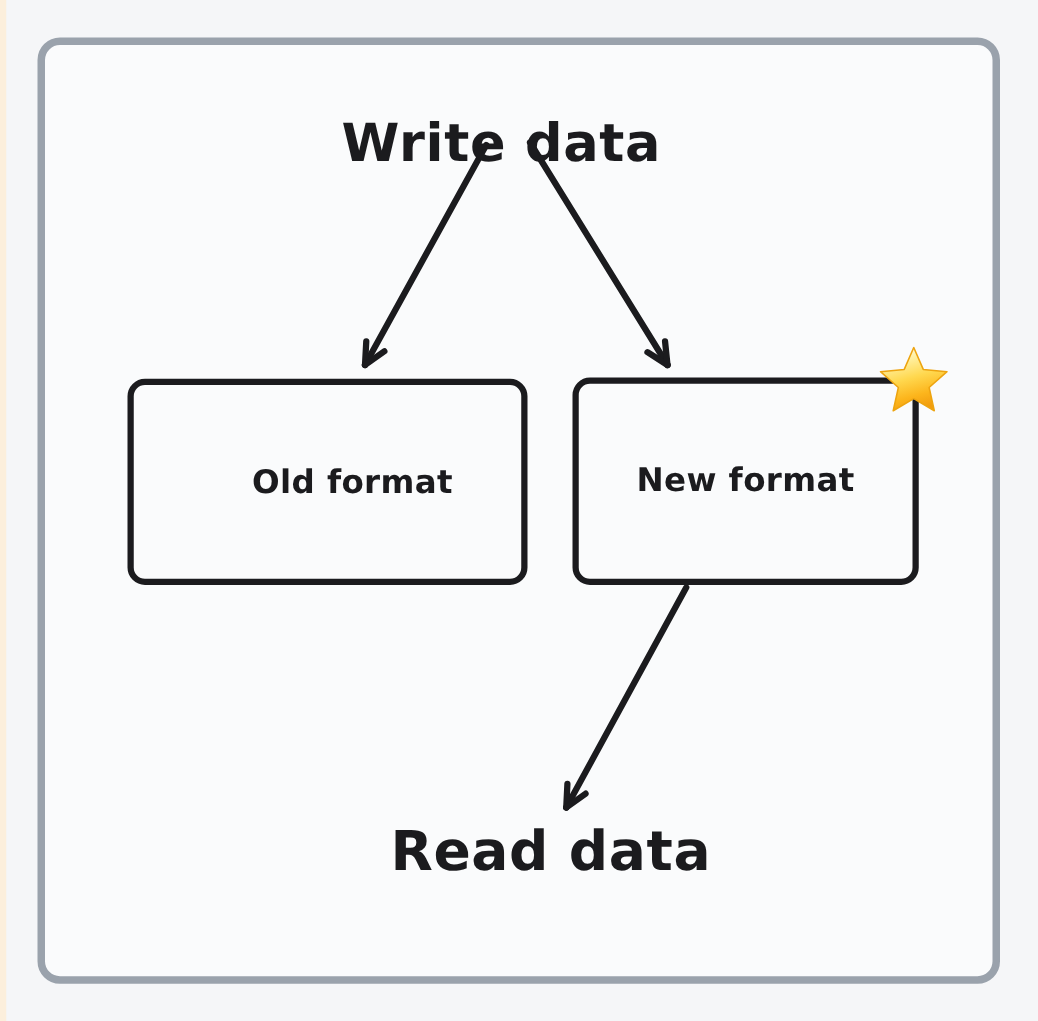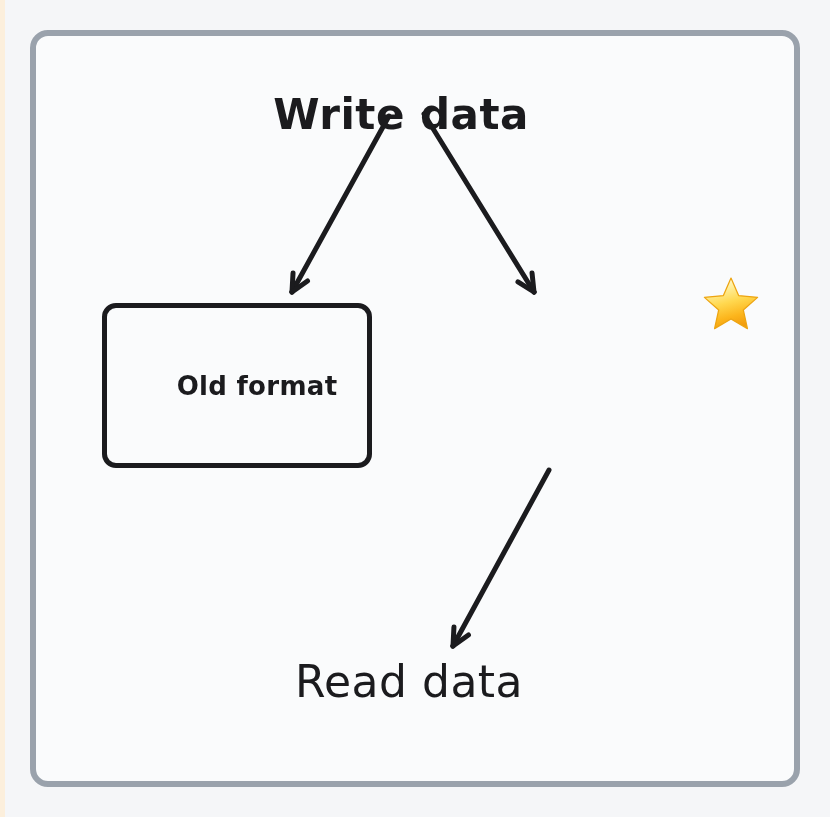--- a/index.html
+++ b/index.html
@@ -43,37 +43,37 @@
     font-weight: 700;
     letter-spacing: 0.5px;
     color: var(--ink, #1b1b1e);
     margin-top: 36px;
   }
   .diagram-footer {
     position: absolute;
     left: 249px;
     top: 656px;
     width: 320px;
-    text-align: center;
+    text-align: right;
     font-size: 44px;
-    font-weight: 400;
+    font-weight: 700;
     letter-spacing: 0.5px;
     color: var(--ink, #1b1b1e);
   }
   .node {
     position: absolute;
     box-sizing: border-box;
     border: 5px solid var(--ink, #1b1b1e);
     border-radius: 14px;
     background: var(--canvas-bg, #fafbfc);
     display: flex;
     align-items: center;
     justify-content: center;
   }
-  .node-old { left: 102px; top: 303px; width: 270px; height: 165px; padding-left: 40px; }
+  .node-old { left: 102px; top: 303px; width: 320px; height: 165px; padding-left: 40px; }
   .node-new { left: 458px; top: 302px; width: 277px; height: 166px; }
   .node-label {
     font-size: 26px;
     font-weight: 700;
     letter-spacing: 0.3px;
     color: var(--ink, #1b1b1e);
   }
   .arrows-layer {
     position: absolute;
     left: 0;
@@ -110,20 +110,23 @@
       <line x1="453" y1="646" x2="453.9372072384426" y2="627.0231287459652" stroke="#1b1b1e" stroke-width="5" stroke-linecap="round"></line>
       <line x1="453" y1="646" x2="468.44767127557304" y2="634.9379273116728" stroke="#1b1b1e" stroke-width="5" stroke-linecap="round"></line>
     </svg>
 
   <div class="diagram-title">Write data</div>
 
   <div class="node node-old">
     <span class="node-label">Old format</span>
   </div>
 
+  <div class="node node-new">
+    <span class="node-label">New format</span>
+  </div>
 
   <svg class="star" viewBox="0 0 56 56" xmlns="http://www.w3.org/2000/svg">
     <defs>
       <linearGradient id="star-grad" x1="0.15" y1="0" x2="0.45" y2="1">
         <stop offset="0%" stop-color="#fffdf0"></stop>
         <stop offset="25%" stop-color="#ffef9e"></stop>
         <stop offset="52%" stop-color="#ffd84f"></stop>
         <stop offset="80%" stop-color="#fcb51c"></stop>
         <stop offset="100%" stop-color="#f29d0e"></stop>
       </linearGradient>

